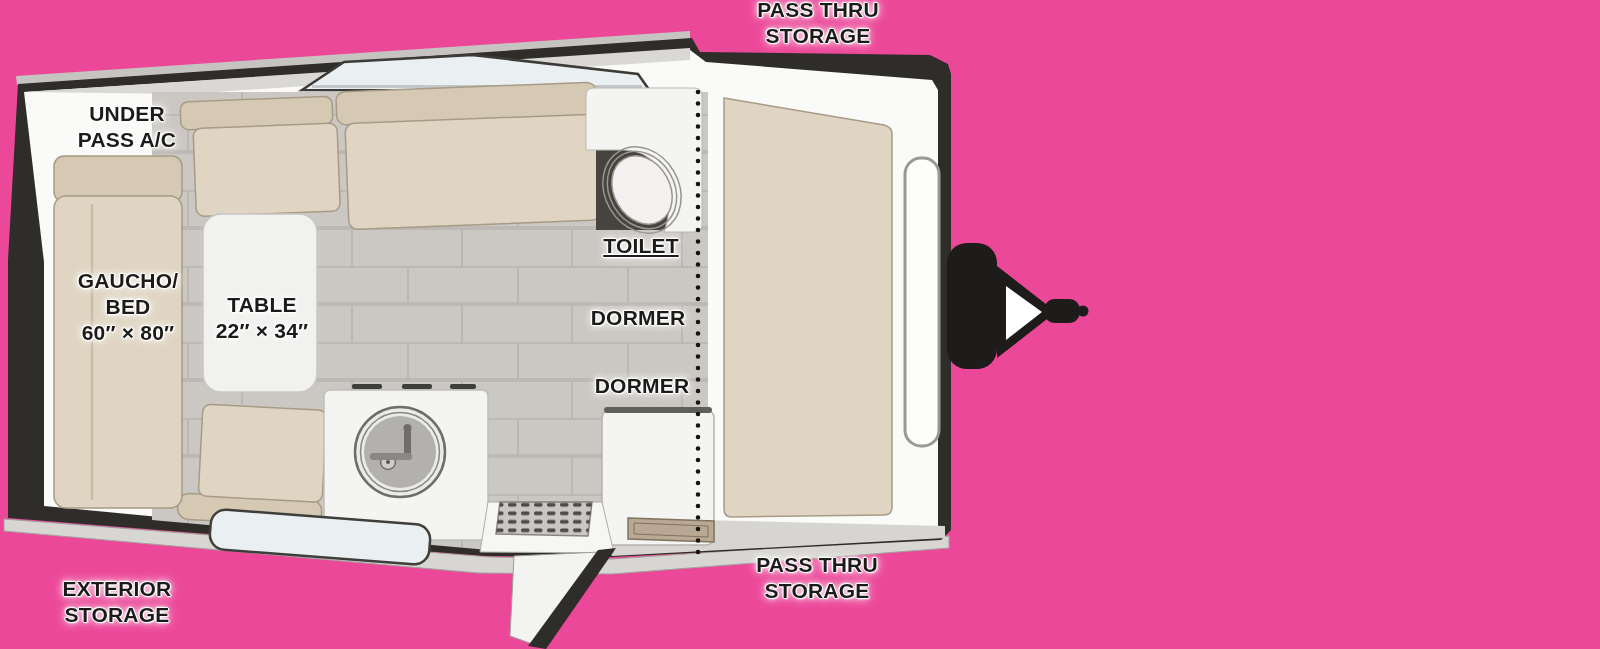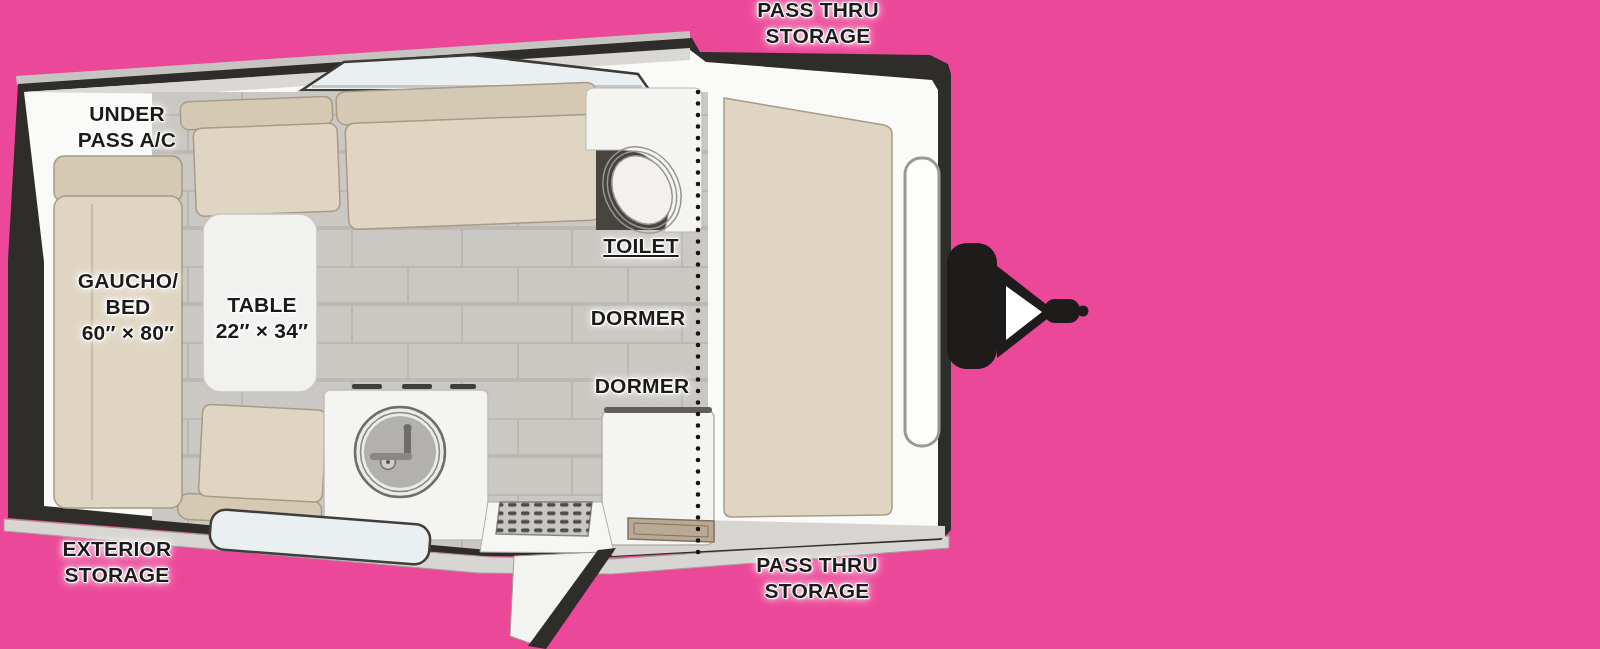--- a/index.html
+++ b/index.html
@@ -159,17 +159,17 @@
   <div class="label" style="left:17px;top:101px;">UNDER
 PASS A/C</div>
   <div class="label" style="left:18px;top:268px;">GAUCHO/
 BED
 60″ × 80″</div>
   <div class="label" style="left:152px;top:292px;">TABLE
 22″ × 34″</div>
   <div class="label" style="left:531px;top:233px;text-decoration:underline;">TOILET</div>
   <div class="label" style="left:528px;top:305px;">DORMER</div>
   <div class="label" style="left:532px;top:373px;">DORMER</div>
-  <div class="label" style="left:7px;top:536px;">EXTERIOR
+  <div class="label" style="left:7px;top:576px;">EXTERIOR
 STORAGE</div>
   <div class="label" style="left:707px;top:552px;">PASS THRU
 STORAGE</div>
 </div>
 
 </body></html>

